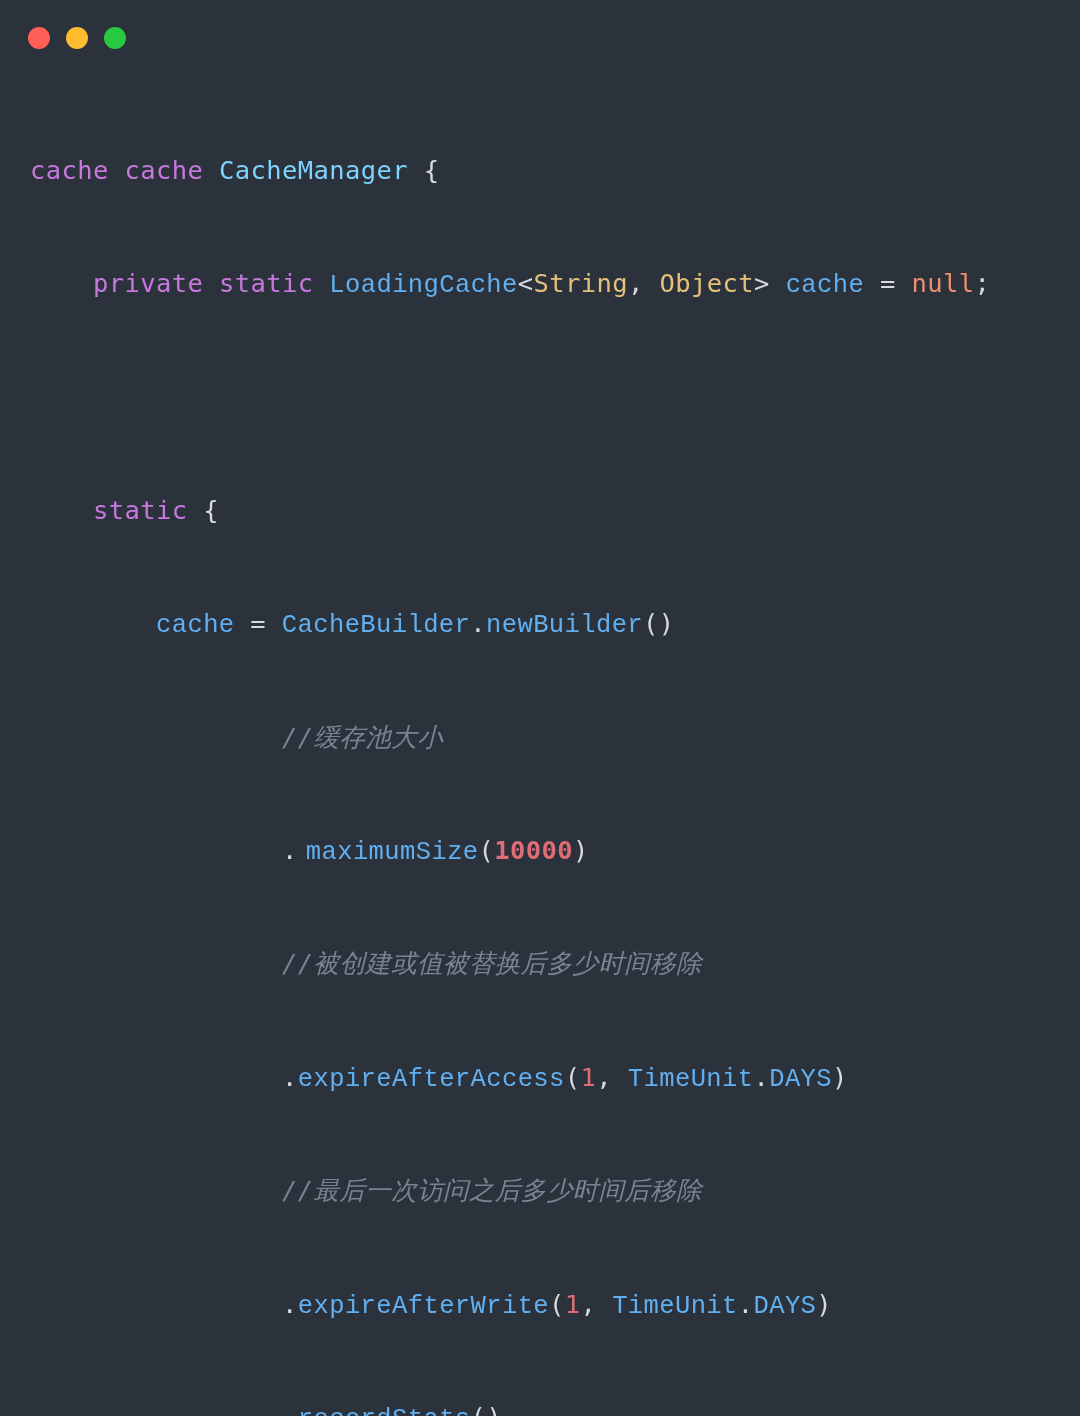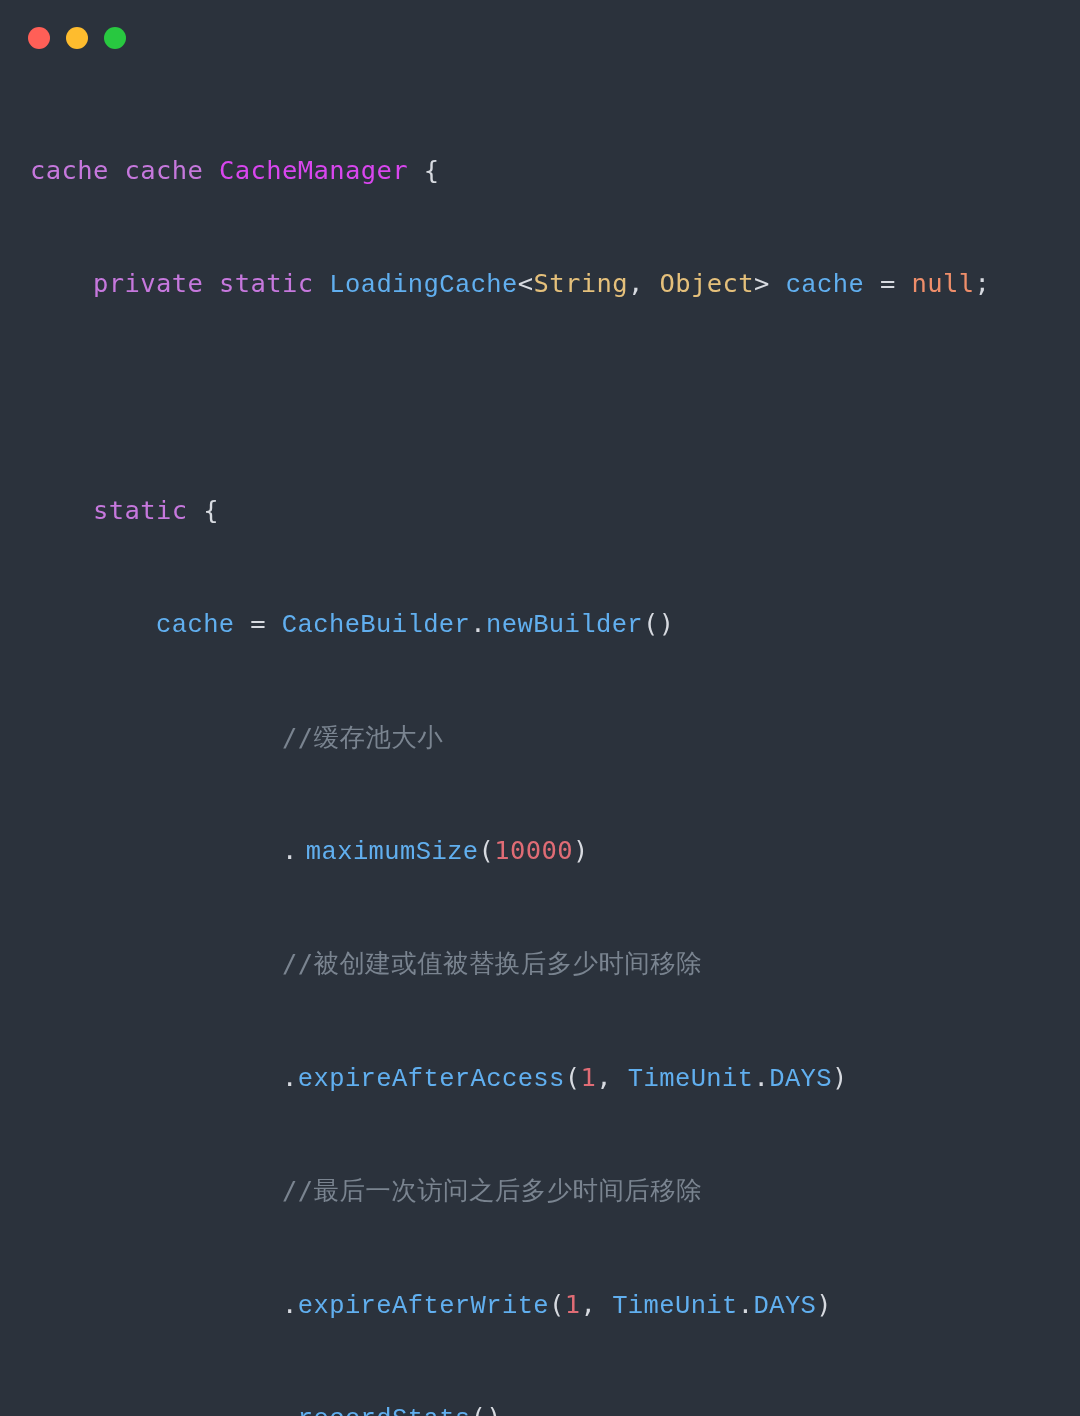--- a/index.html
+++ b/index.html
@@ -49,25 +49,25 @@
   }
   .line {
     height: 37.8px;
     white-space: pre;
   }
   .ind { color: transparent; }
 
   
   .kw   { color: #c678dd; }            
   .type { color: #e5c07b; }            
-  .cls  { color: #d946ef; margin-top: 18px; }            
+  .cls  { color: #7dd3fc; margin-top: 18px; }            
   .fn   { color: #61afef; font-family: Liberation Mono, monospace; }            
   .num  { color: #e06c75; }            
   .nul  { color: #ef8e6a; }            
-  .cmt  { color: #7a8490; }            
+  .cmt  { color: #7a8490; font-style: italic; }            
   .pun  { color: #d7dae0; }            
   .op   { color: #d7dae0; }
 </style>
 </head>
 <body>
 
 <div id="window" style="background: rgb(43, 50, 60);">
 
   <div id="titlebar">
     <span class="dot dot-close" style="background: rgb(255, 95, 87);"></span>
@@ -82,21 +82,21 @@
 <div class="line"><span class="ind">    </span><span class="kw" style="color: rgb(198, 120, 221);">private</span> <span class="kw" style="color: rgb(198, 120, 221);">static</span> <span class="fn" style="color: rgb(97, 175, 239);">LoadingCache</span><span class="pun" style="color: rgb(215, 218, 224);">&lt;</span><span class="type" style="color: rgb(229, 192, 123);">String</span><span class="pun" style="color: rgb(215, 218, 224);">,</span> <span class="type" style="color: rgb(229, 192, 123);">Object</span><span class="pun" style="color: rgb(215, 218, 224);">&gt;</span> <span class="fn" style="color: rgb(97, 175, 239);">cache</span> <span class="op" style="color: rgb(215, 218, 224);">=</span> <span class="nul" style="color: rgb(239, 142, 106);">null</span><span class="pun" style="color: rgb(215, 218, 224);">;</span></div>
 
 <div class="line"> </div>
 
 <div class="line"><span class="ind">    </span><span class="kw" style="color: rgb(198, 120, 221);">static</span> <span class="pun" style="color: rgb(215, 218, 224);">{</span></div>
 
 <div class="line"><span class="ind">        </span><span class="fn" style="color: rgb(97, 175, 239);">cache</span> <span class="op" style="color: rgb(215, 218, 224);">=</span> <span class="fn" style="color: rgb(97, 175, 239);">CacheBuilder</span><span class="pun" style="color: rgb(215, 218, 224);">.</span><span class="fn" style="color: rgb(97, 175, 239);">newBuilder</span><span class="pun" style="color: rgb(215, 218, 224);">()</span></div>
 
 <div class="line"><span class="ind">                </span><span class="cmt" style="color: rgb(122, 132, 144);">//缓存池大小</span></div>
 
-<div class="line"><span class="ind">                </span><span class="pun" style="color: rgb(215, 218, 224);">.</span><span class="fn" style="color: rgb(97, 175, 239); margin-left: 8px;">maximumSize</span><span class="pun" style="color: rgb(215, 218, 224);">(</span><span class="num" style="color: rgb(224, 108, 117);">10000</span><span class="pun" style="color: rgb(215, 218, 224);">)</span></div>
+<div class="line"><span class="ind">                </span><span class="pun" style="color: rgb(215, 218, 224);">.</span><span class="fn" style="color: rgb(97, 175, 239); margin-left: 8px;">maximumSize</span><span class="pun" style="color: rgb(215, 218, 224);">(</span><span class="num" style="color: rgb(224, 108, 117); font-weight: bold;">10000</span><span class="pun" style="color: rgb(215, 218, 224);">)</span></div>
 
 <div class="line"><span class="ind">                </span><span class="cmt" style="color: rgb(122, 132, 144);">//被创建或值被替换后多少时间移除</span></div>
 
 <div class="line"><span class="ind">                </span><span class="pun" style="color: rgb(215, 218, 224);">.</span><span class="fn" style="color: rgb(97, 175, 239);">expireAfterAccess</span><span class="pun" style="color: rgb(215, 218, 224);">(</span><span class="num" style="color: rgb(224, 108, 117);">1</span><span class="pun" style="color: rgb(215, 218, 224);">,</span> <span class="fn" style="color: rgb(97, 175, 239);">TimeUnit</span><span class="pun" style="color: rgb(215, 218, 224);">.</span><span class="fn" style="color: rgb(97, 175, 239);">DAYS</span><span class="pun" style="color: rgb(215, 218, 224);">)</span></div>
 
 <div class="line"><span class="ind">                </span><span class="cmt" style="color: rgb(122, 132, 144);">//最后一次访问之后多少时间后移除</span></div>
 
 <div class="line"><span class="ind">                </span><span class="pun" style="color: rgb(215, 218, 224);">.</span><span class="fn" style="color: rgb(97, 175, 239);">expireAfterWrite</span><span class="pun" style="color: rgb(215, 218, 224);">(</span><span class="num" style="color: rgb(224, 108, 117);">1</span><span class="pun" style="color: rgb(215, 218, 224);">,</span> <span class="fn" style="color: rgb(97, 175, 239);">TimeUnit</span><span class="pun" style="color: rgb(215, 218, 224);">.</span><span class="fn" style="color: rgb(97, 175, 239);">DAYS</span><span class="pun" style="color: rgb(215, 218, 224);">)</span></div>
 
 <div class="line"><span class="ind">                </span><span class="pun" style="color: rgb(215, 218, 224);">.</span><span class="fn" style="color: rgb(97, 175, 239);">recordStats</span><span class="pun" style="color: rgb(215, 218, 224);">()</span></div>

